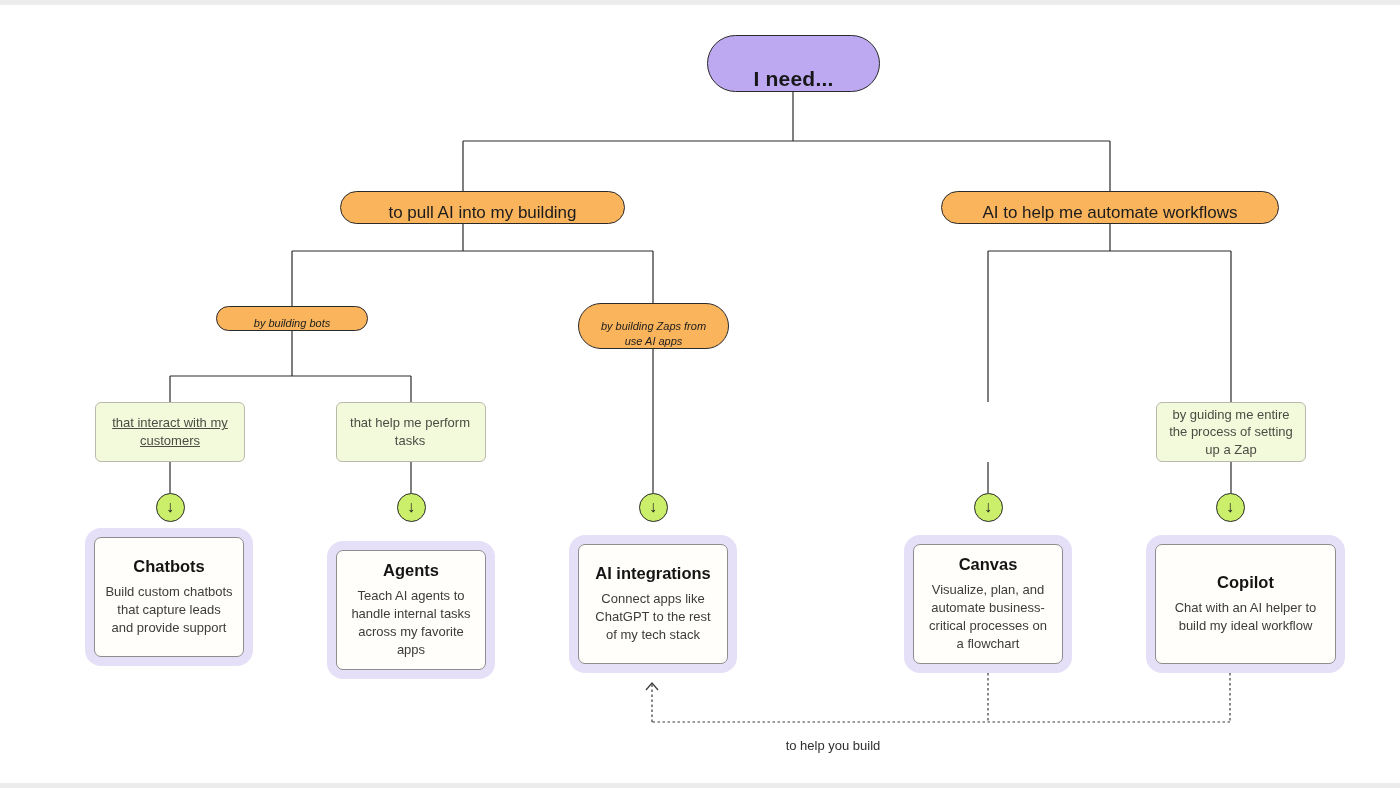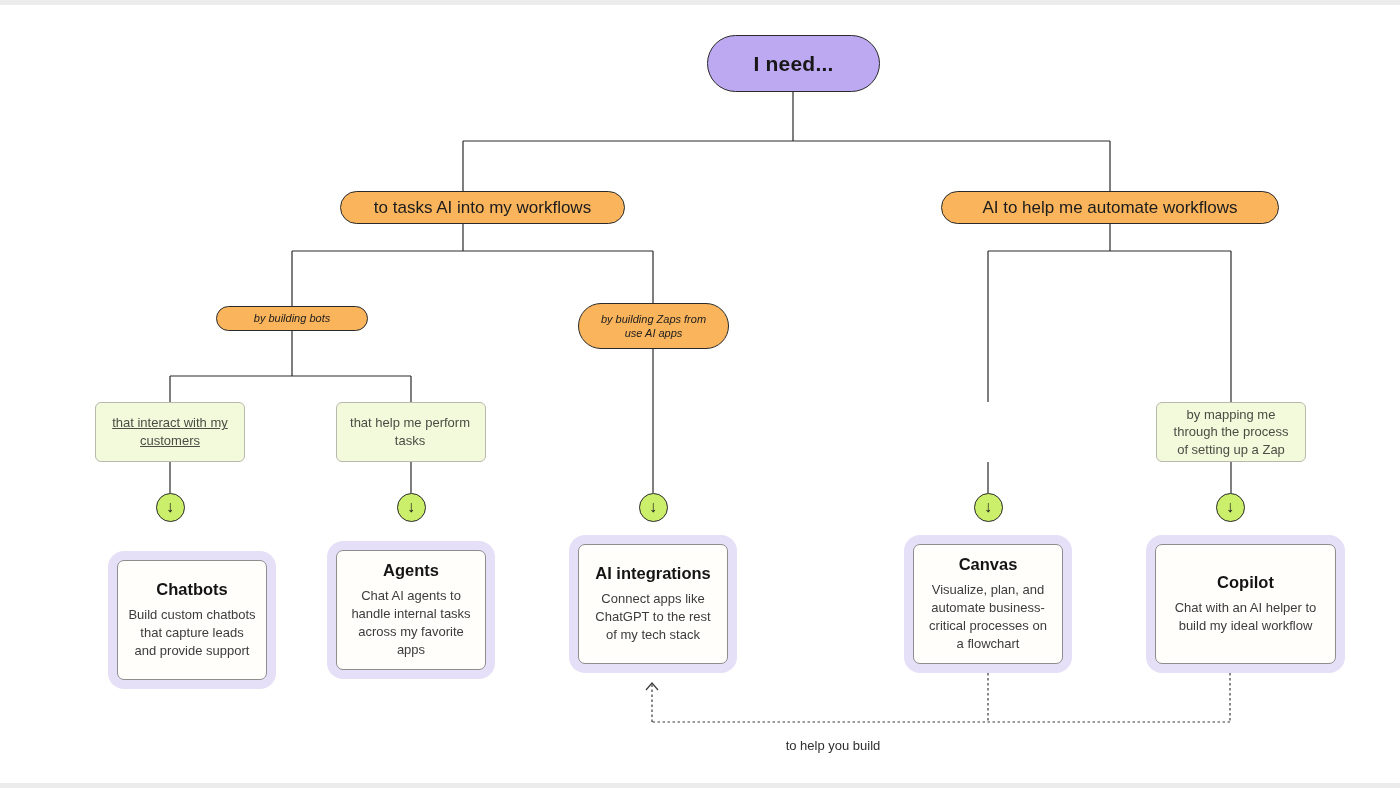--- a/index.html
+++ b/index.html
@@ -11,21 +11,21 @@
     background: #ffffff;
     overflow: hidden;
   }
   .edge-bar {
     position: absolute; left: 0; width: 1400px; height: 5px; background: #ececec;
   }
   #lines { position: absolute; left: 0; top: 0; pointer-events: none; }
 
   .node { position: absolute; display: flex; align-items: center; justify-content: center; text-align: center; box-sizing: border-box; }
 
-  .pill { border: 1.5px solid #2a2a2a; border-radius: 999px; }
+  .pill { border: 1.5px solid #2a2a2a; border-radius: 999px; align-items: flex-end; }
   .pill-purple { background: #bda9f2; color: #171717; font-size: 21px; font-weight: 600; letter-spacing: .2px; }
   .pill-orange { background: #f9b45c; color: #1c1c1c; }
   .pill-lg { font-size: 17px; font-weight: 500; }
   .pill-sm { font-size: 11px; font-weight: 500; line-height: 1.3; font-style: italic; }
 
   .gbox {
     background: #f3fadc; border: 1px solid #b9b9ac; border-radius: 6px;
     color: #4c4c44; font-size: 13px; line-height: 1.35; padding: 4px 10px;
   }
 
@@ -70,69 +70,69 @@
              M988 462V493 M1231 462V493" fill="none" stroke="#2a2a2a" stroke-width="1.2"></path>
     <path d="M988 673V722 M1230 673V722 M1230 722H652 M652 722V684" fill="none" stroke="#3a3a3a" stroke-width="1.2" stroke-dasharray="2.5 2.5"></path>
     <path d="M646 690L652 683L658 690" fill="none" stroke="#3a3a3a" stroke-width="1.2"></path>
   </svg>
 
   <div class="node pill pill-purple" style="left:707px; top:35px; width:173px; height:57px;">
     <span>I need...</span>
   </div>
 
   <div class="node pill pill-orange pill-lg" style="left:340px; top:191px; width:285px; height:33px;">
-    <span>to tasks AI into my workflows</span>
+    <span>to pull AI into my building</span>
   </div>
   <div class="node pill pill-orange pill-lg" style="left:941px; top:191px; width:338px; height:33px;">
     <span>AI to help me automate workflows</span>
   </div>
 
   <div class="node pill pill-orange pill-sm" style="left:216px; top:306px; width:152px; height:25px;">
     <span>by building bots</span>
   </div>
   <div class="node pill pill-orange pill-sm" style="left:578px; top:303px; width:151px; height:46px; padding:0 14px;">
     <span>by building Zaps from use AI apps</span>
   </div>
 
   <div class="node gbox" style="left:95px; top:402px; width:150px; height:60px;text-decoration:underline;">
     <span>that interact with my customers</span>
   </div>
   <div class="node gbox" style="left:336px; top:402px; width:150px; height:60px;padding-left:8px;">
     <span>that help me perform tasks</span>
   </div>
   <div class="node gbox" style="left:1156px; top:402px; width:150px; height:60px;">
-    <span>by mapping me through the process of setting up a Zap</span>
+    <span>by guiding me entire the process of setting up a Zap</span>
   </div>
 
   <div class="node circle" style="left:155.5px; top:492.5px;">
     <span>↓</span>
   </div>
   <div class="node circle" style="left:396.5px; top:492.5px;">
     <span>↓</span>
   </div>
   <div class="node circle" style="left:638.5px; top:492.5px;">
     <span>↓</span>
   </div>
   <div class="node circle" style="left:973.5px; top:492.5px;">
     <span>↓</span>
   </div>
   <div class="node circle" style="left:1215.5px; top:492.5px;">
     <span>↓</span>
   </div>
 
-  <div class="card-outer" style="left:85px; top:551px;margin-left:23px;">
+  <div class="card-outer" style="left:85px; top:528px;">
     <div class="card-inner">
       <div class="card-title">Chatbots</div>
       <div class="card-desc">Build custom chatbots that capture leads and provide support</div>
     </div>
   </div>
   <div class="card-outer" style="left:327px; top:535px;margin-top:6px;">
     <div class="card-inner">
       <div class="card-title">Agents</div>
-      <div class="card-desc">Chat AI agents to handle internal tasks across my favorite apps</div>
+      <div class="card-desc">Teach AI agents to handle internal tasks across my favorite apps</div>
     </div>
   </div>
   <div class="card-outer" style="left:569px; top:535px;">
     <div class="card-inner">
       <div class="card-title">AI integrations</div>
       <div class="card-desc">Connect apps like ChatGPT to the rest of my tech stack</div>
     </div>
   </div>
   <div class="card-outer" style="left:904px; top:535px;">
     <div class="card-inner">

